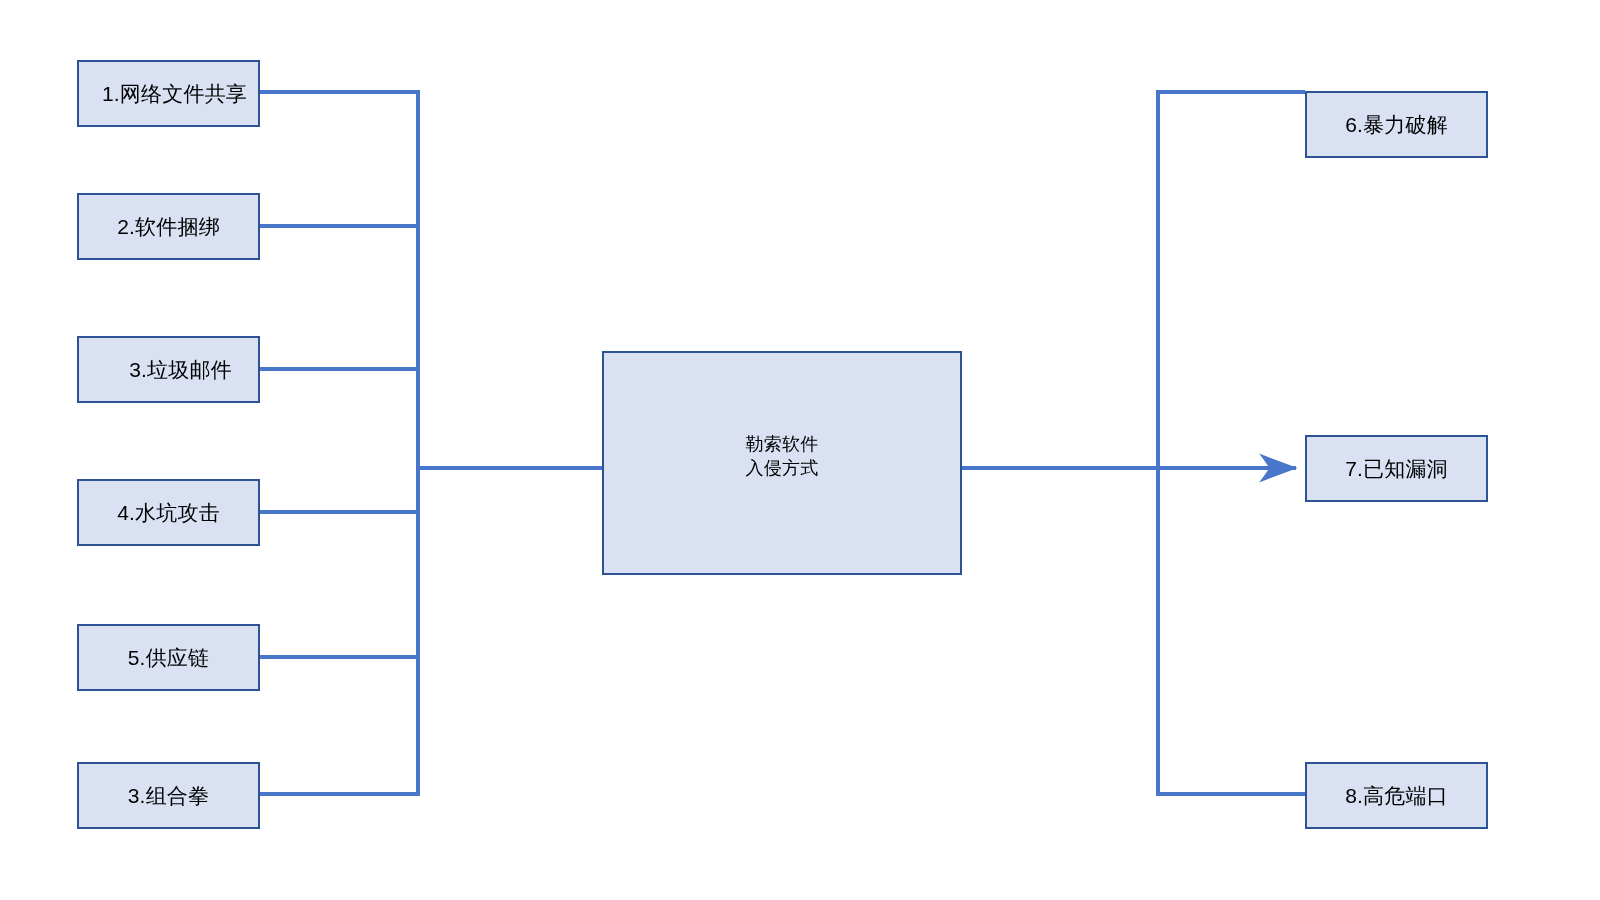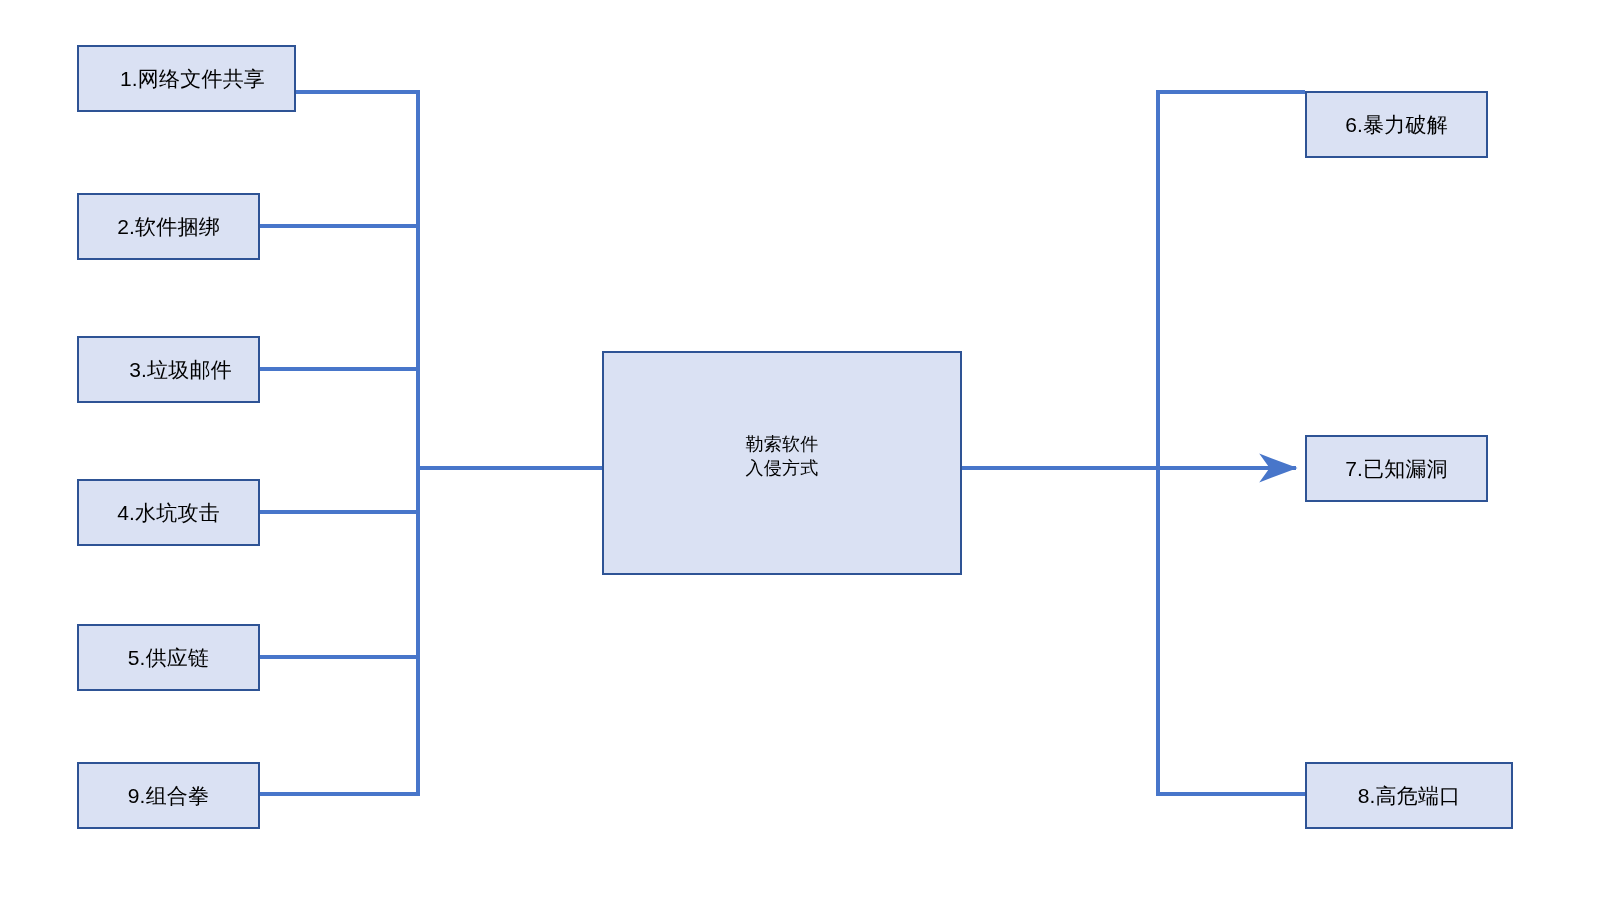--- a/index.html
+++ b/index.html
@@ -89,49 +89,49 @@
     </g>
 
     <line x1="1156" y1="468" x2="1296" y2="468" stroke="#4876ca" stroke-width="4" fill="none" marker-end="url(#arrowhead)"></line>
   </svg>
 
   <div class="node center-node" style="left:602px; top:351px; width:360px; height:224px;">
     <span class="node-label">勒索软件
 入侵方式</span>
   </div>
 
-  <div class="node leaf-node" style="left:77px; top:45px; width:219px; height:67px;padding-left:12px;">
+  <div class="node leaf-node" style="left:77px; top:60px; width:183px; height:67px;padding-left:12px;">
     <span class="node-label">1.网络文件共享</span>
   </div>
 
   <div class="node leaf-node" style="left:77px; top:193px; width:183px; height:67px;">
     <span class="node-label">2.软件捆绑</span>
   </div>
 
   <div class="node leaf-node" style="left:77px; top:336px; width:183px; height:67px;padding-left:24px;">
     <span class="node-label">3.垃圾邮件</span>
   </div>
 
   <div class="node leaf-node" style="left:77px; top:479px; width:183px; height:67px;">
     <span class="node-label">4.水坑攻击</span>
   </div>
 
   <div class="node leaf-node" style="left:77px; top:624px; width:183px; height:67px;">
     <span class="node-label">5.供应链</span>
   </div>
 
   <div class="node leaf-node" style="left:77px; top:762px; width:183px; height:67px;">
-    <span class="node-label">9.组合拳</span>
+    <span class="node-label">3.组合拳</span>
   </div>
 
   <div class="node leaf-node" style="left:1305px; top:60px; width:183px; height:67px;margin-top:31px;">
     <span class="node-label">6.暴力破解</span>
   </div>
 
   <div class="node leaf-node" style="left:1305px; top:435px; width:183px; height:67px;">
     <span class="node-label">7.已知漏洞</span>
   </div>
 
-  <div class="node leaf-node" style="left:1305px; top:762px; width:208px; height:67px;align-items:center;">
+  <div class="node leaf-node" style="left:1305px; top:762px; width:183px; height:67px;align-items:center;">
     <span class="node-label">8.高危端口</span>
   </div>
 
 </div>
 
 </body></html>

